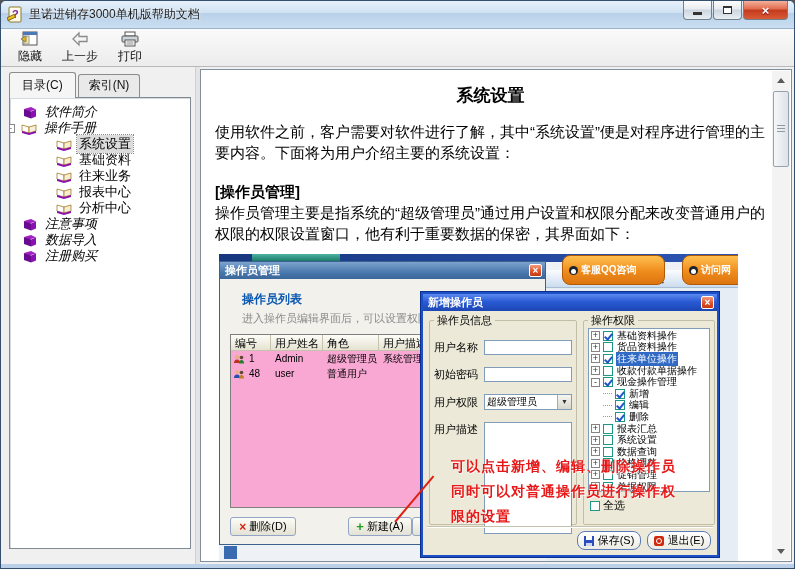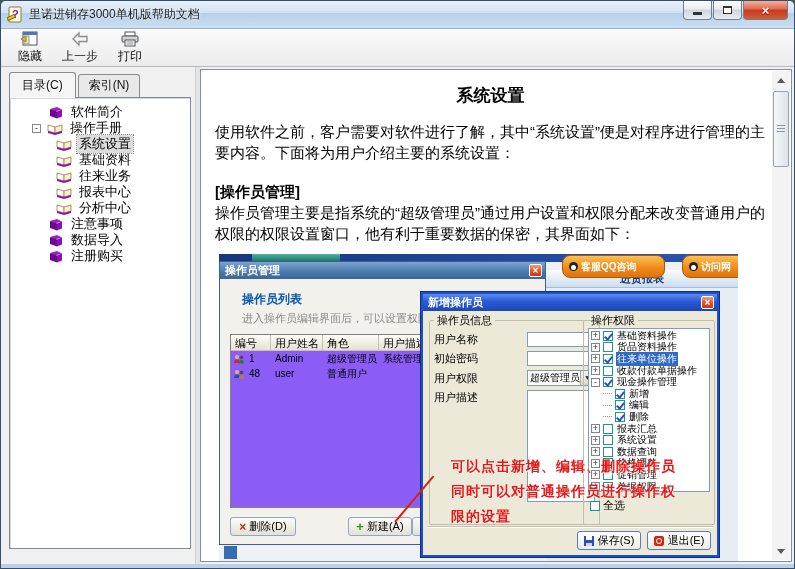--- a/index.html
+++ b/index.html
@@ -31,21 +31,21 @@
   
   .main { display:flex; height:497px; background:#f0f0f0; }
   .sidebar { width:194px; padding:7px 4px 8px 8px; position:relative; }
   .tabs { display:flex; align-items:flex-end; height:23px; position:relative; z-index:2; }
   .tab { border:1px solid #8c8c8c; border-bottom:none; border-radius:3px 3px 0 0;
     background:#e9e9e9; font-size:12px; padding:2px 10px 3px; margin-right:2px; color:#111; }
   .tab.active { background:#f5f5f5; padding:4px 12px 4px; position:relative; top:1px; }
   .treebox { position:relative; margin-top:0; height:452px; background:#fff;
     border:1px solid #7f8a94; box-shadow:inset 1px 1px 0 #d5dade; padding:6px 2px; overflow:hidden; }
   .t-item { height:16px; display:flex; align-items:center; font-size:13px; color:#000; white-space:nowrap; }
-  .t-item.l0 { padding-left:36px; }
+  .t-item.l0 { padding-left:10px;font-style:italic; }
   .t-item.l1 { padding-left:44px; }
   .t-exp { width:9px; height:9px; border:1px solid #888; background:#fff; margin:0 6px 0 -16px;
     font-size:9px; line-height:7px; text-align:center; color:#333; flex:0 0 auto; }
   .t-ico { width:16px; height:13px; margin-right:5px; flex:0 0 auto; }
   .t-label { padding:0 2px; }
   .t-label.sel { background:#dcdcdc; outline:1px dotted #8a8a8a; }
   .splitter { width:5px; background:#e4e4e4; border-left:1px solid #cfcfcf; }
   
   .contentpane { position:relative; flex:1; background:#fff; border:1px solid #828f9c; margin:2px 2px 2px 0; overflow:hidden; }
   .contentbody { position:absolute; left:0; top:0; right:19px; bottom:0; padding:14px 6px 0 14px; overflow:hidden; }
@@ -61,41 +61,41 @@
   .sthumb { position:absolute; left:1px; top:20px; width:16px; height:76px; border:1px solid #98a2ac;
     border-radius:2px; background:linear-gradient(90deg,#f6f7f8,#dde3e9); }
   .grip { position:absolute; left:3px; right:3px; top:33px; border-top:1px solid #8e99a3; box-shadow:0 3px 0 #8e99a3,0 6px 0 #8e99a3; height:1px; }
   
   .shot { position:relative; width:519px; height:309px; margin:10px 0 0 4px; overflow:hidden;
     background:#eef2f7; font-family:"Liberation Sans","DejaVu Sans",sans-serif; }
   .shot-top { position:absolute; left:0; top:0; width:519px; height:8px;
     background:linear-gradient(90deg,#16367e,#2c55b4); }
   .shot-teal { position:absolute; left:33px; top:0; width:88px; height:7px;
     background:linear-gradient(#4db3a0,#1d7a6a); }
-  .qq-btn { position:absolute; top:1px; height:23px; border:1px solid #b05a06; border-radius:8px;
+  .qq-btn { position:absolute; top:1px; height:30px; border:1px solid #b05a06; border-radius:8px;
     background:linear-gradient(#ffc050,#ef8c1c 55%,#dd7410); color:#fff; font-size:10px; font-weight:bold;
     display:flex; align-items:center; padding:0 6px; white-space:nowrap; z-index:1; }
   .qq1 { left:343px; width:103px; } .qq2 { left:463px; width:70px; }
   .penguin { width:9px; height:9px; border-radius:50%; background:#1a2430; margin-right:3px; position:relative; flex:0 0 auto; }
   .penguin::after { content:""; position:absolute; left:2px; top:3px; width:5px; height:5px; border-radius:50%; background:#fff; }
   .rpt-bar { position:absolute; left:327px; top:16px; width:192px; height:18px;
     background:linear-gradient(#fbfcfe,#ccdcee); border-bottom:1px solid #a8bed6;
     display:flex; align-items:center; justify-content:center; font-size:11px; font-weight:bold; color:#17407c; }
   .rpt-fill { position:absolute; left:327px; top:34px; width:192px; height:275px; background:#e6edf5; }
   
   .opwin { position:absolute; left:0; top:7px; width:327px; height:284px; z-index:2;
     background:#f2f1ec; border:1px solid #3b618c; }
   .opwin-tb { height:17px; background:linear-gradient(180deg,#7da3cf,#4a79ad 60%,#3b6699);
     display:flex; align-items:center; padding:0 5px; color:#fff; font-size:11px; font-weight:bold; position:relative; }
   .xbtn { position:absolute; right:3px; top:2px; width:13px; height:13px; border:1px solid #fff; border-radius:2px;
     background:linear-gradient(#f49a7c,#dd4f26 60%,#c23a12); color:#fff; font-size:10px; font-weight:bold;
     line-height:11px; text-align:center; }
   .op-listtitle { position:absolute; left:22px; top:29px; color:#0a58b0; font-size:12px; font-weight:bold; }
   .op-hint { position:absolute; left:22px; top:49px; color:#8b8b8b; font-size:11px; }
-  .op-list { position:absolute; left:10px; top:72px; width:308px; height:174px; background:#8b5cf6; border:1px solid #808080; }
+  .op-list { position:absolute; left:10px; top:72px; width:308px; height:174px; background:#f9a8d4; border:1px solid #808080; }
   .op-hrow { display:flex; height:16px; background:linear-gradient(#fdfdf8,#e5e2d1); border-bottom:1px solid #c6c2ae; font-size:11px; }
   .op-hc { padding:1px 4px; border-right:1px solid #c6c2ae; color:#000; white-space:nowrap; overflow:hidden; }
   .c1{width:40px;} .c2{width:52px;} .c3{width:56px;} .c4{flex:1;}
   .op-row { display:flex; height:15px; align-items:center; font-size:10px; color:#000; }
   .op-cell { padding:0 4px; white-space:nowrap; overflow:hidden; }
   .ppl { width:12px; height:10px; margin-left:2px; flex:0 0 auto; }
   .num-cell { width:26px; }
   .op-btn { position:absolute; bottom:8px; height:19px; border:1px solid #93a5c7; border-radius:3px;
     background:linear-gradient(#fcfcf7,#e4e2d5); font-size:11px; color:#000;
     display:flex; align-items:center; justify-content:center; gap:3px; padding:0 6px; }
@@ -107,21 +107,21 @@
   
   .dlg { position:absolute; left:202px; top:38px; width:298px; height:265px; z-index:10;
     background:#ece9d8; border:2px solid #1d50c8; box-shadow:0 0 0 1px #0a2f8c; }
   .dlg-tb { height:17px; background:linear-gradient(180deg,#5c8af0,#2a5ad4 45%,#1c46b4);
     display:flex; align-items:center; padding:0 5px; color:#fff; font-size:11px; font-weight:bold; position:relative; }
   .dlg-body { position:relative; height:244px; font-size:11px; }
   fieldset.grp { position:absolute; border:1px solid #c2bda6; border-radius:2px; }
   fieldset.grp legend { font-size:11px; color:#000; padding:0 3px; margin-left:4px; }
   .grp-info { left:6px; top:2px; width:148px; height:212px; }
   .grp-perm { left:160px; top:2px; width:132px; height:212px; }
-  .field { display:flex; align-items:center; margin:4px 4px 0;gap:43px; }
+  .field { display:flex; align-items:center; margin:12px 4px 0; }
   .field .fl { width:50px; flex:0 0 auto; font-size:11px; }
   .tbox { flex:1; height:15px; background:#fff; border:1px solid #7f9db9; }
   .combo { flex:1; height:16px; background:#fff; border:1px solid #7f9db9; display:flex; }
   .combo .cv { flex:1; font-size:10px; line-height:14px; padding-left:2px; overflow:hidden; white-space:nowrap; }
   .combo .ca { width:14px; background:linear-gradient(#f6f6f2,#d9d7cb); border-left:1px solid #aaa;
     font-size:7px; color:#333; text-align:center; line-height:14px; }
   .field.ta { align-items:flex-start; }
   .tarea { flex:1; height:112px; background:#fff; border:1px solid #7f9db9; }
   .permbox { margin:0 4px; height:164px; background:#fff; border:1px solid #7f9db9; overflow:hidden; padding:1px 0 0 2px; }
   .perm-item { height:11.6px; display:flex; align-items:center; font-size:10px; white-space:nowrap; }
@@ -130,21 +130,21 @@
   .perm-item.child { padding-left:12px; }
   .conn { width:9px; border-top:1px dotted #999; margin-right:3px; flex:0 0 auto; }
   .cb { width:10px; height:10px; background:#fff; border:1px solid #1c9884; margin-right:3px; position:relative; flex:0 0 auto; }
   .cb.checked::after { content:""; position:absolute; left:2px; top:0px; width:3px; height:6px;
     border:solid #2255cc; border-width:0 2px 2px 0; transform:rotate(40deg); }
   .plabel { padding:0 1px; overflow:hidden; }
   .plabel.sel { background:#316ac5; color:#fff; }
   .selall { display:flex; align-items:center; margin:6px 0 8px 6px; font-size:11px;text-align:right; }
   .dlg-sep { position:absolute; left:4px; right:4px; bottom:28px; border-top:1px solid #c6c1aa; box-shadow:0 1px 0 #fff; }
   .dlg-btns { position:absolute; right:6px; bottom:5px; display:flex; gap:6px; }
-  .dlgbtn { width:64px; height:19px; border:1px solid #5a7ab8; border-radius:3px;
+  .dlgbtn { width:64px; height:19px; border:1px solid #5a7ab8; border-radius:8px;
     background:linear-gradient(#ffffff,#ecebe3); font-size:11px; color:#000;
     display:flex; align-items:center; justify-content:center; gap:4px; }
   .floppy { width:10px; height:10px; background:#2a4ec0; position:relative; flex:0 0 auto; }
   .floppy::before { content:""; position:absolute; left:2px; top:0; width:6px; height:4px; background:#fff; }
   .floppy::after { content:""; position:absolute; left:2px; bottom:0; width:6px; height:3px; background:#cdd6ee; }
   .exiticon { width:10px; height:10px; background:#cf2a10; border-radius:2px; position:relative; flex:0 0 auto; }
   .exiticon::before { content:""; position:absolute; left:2px; top:2px; width:4px; height:4px; border:1.5px solid #fff; border-radius:50%; }
   
   .note { position:absolute; left:232px; z-index:20; color:#e81818; font-size:14px; font-weight:bold;
     letter-spacing:1px; white-space:nowrap; text-shadow:0.5px 0.5px 0 #fff; }

